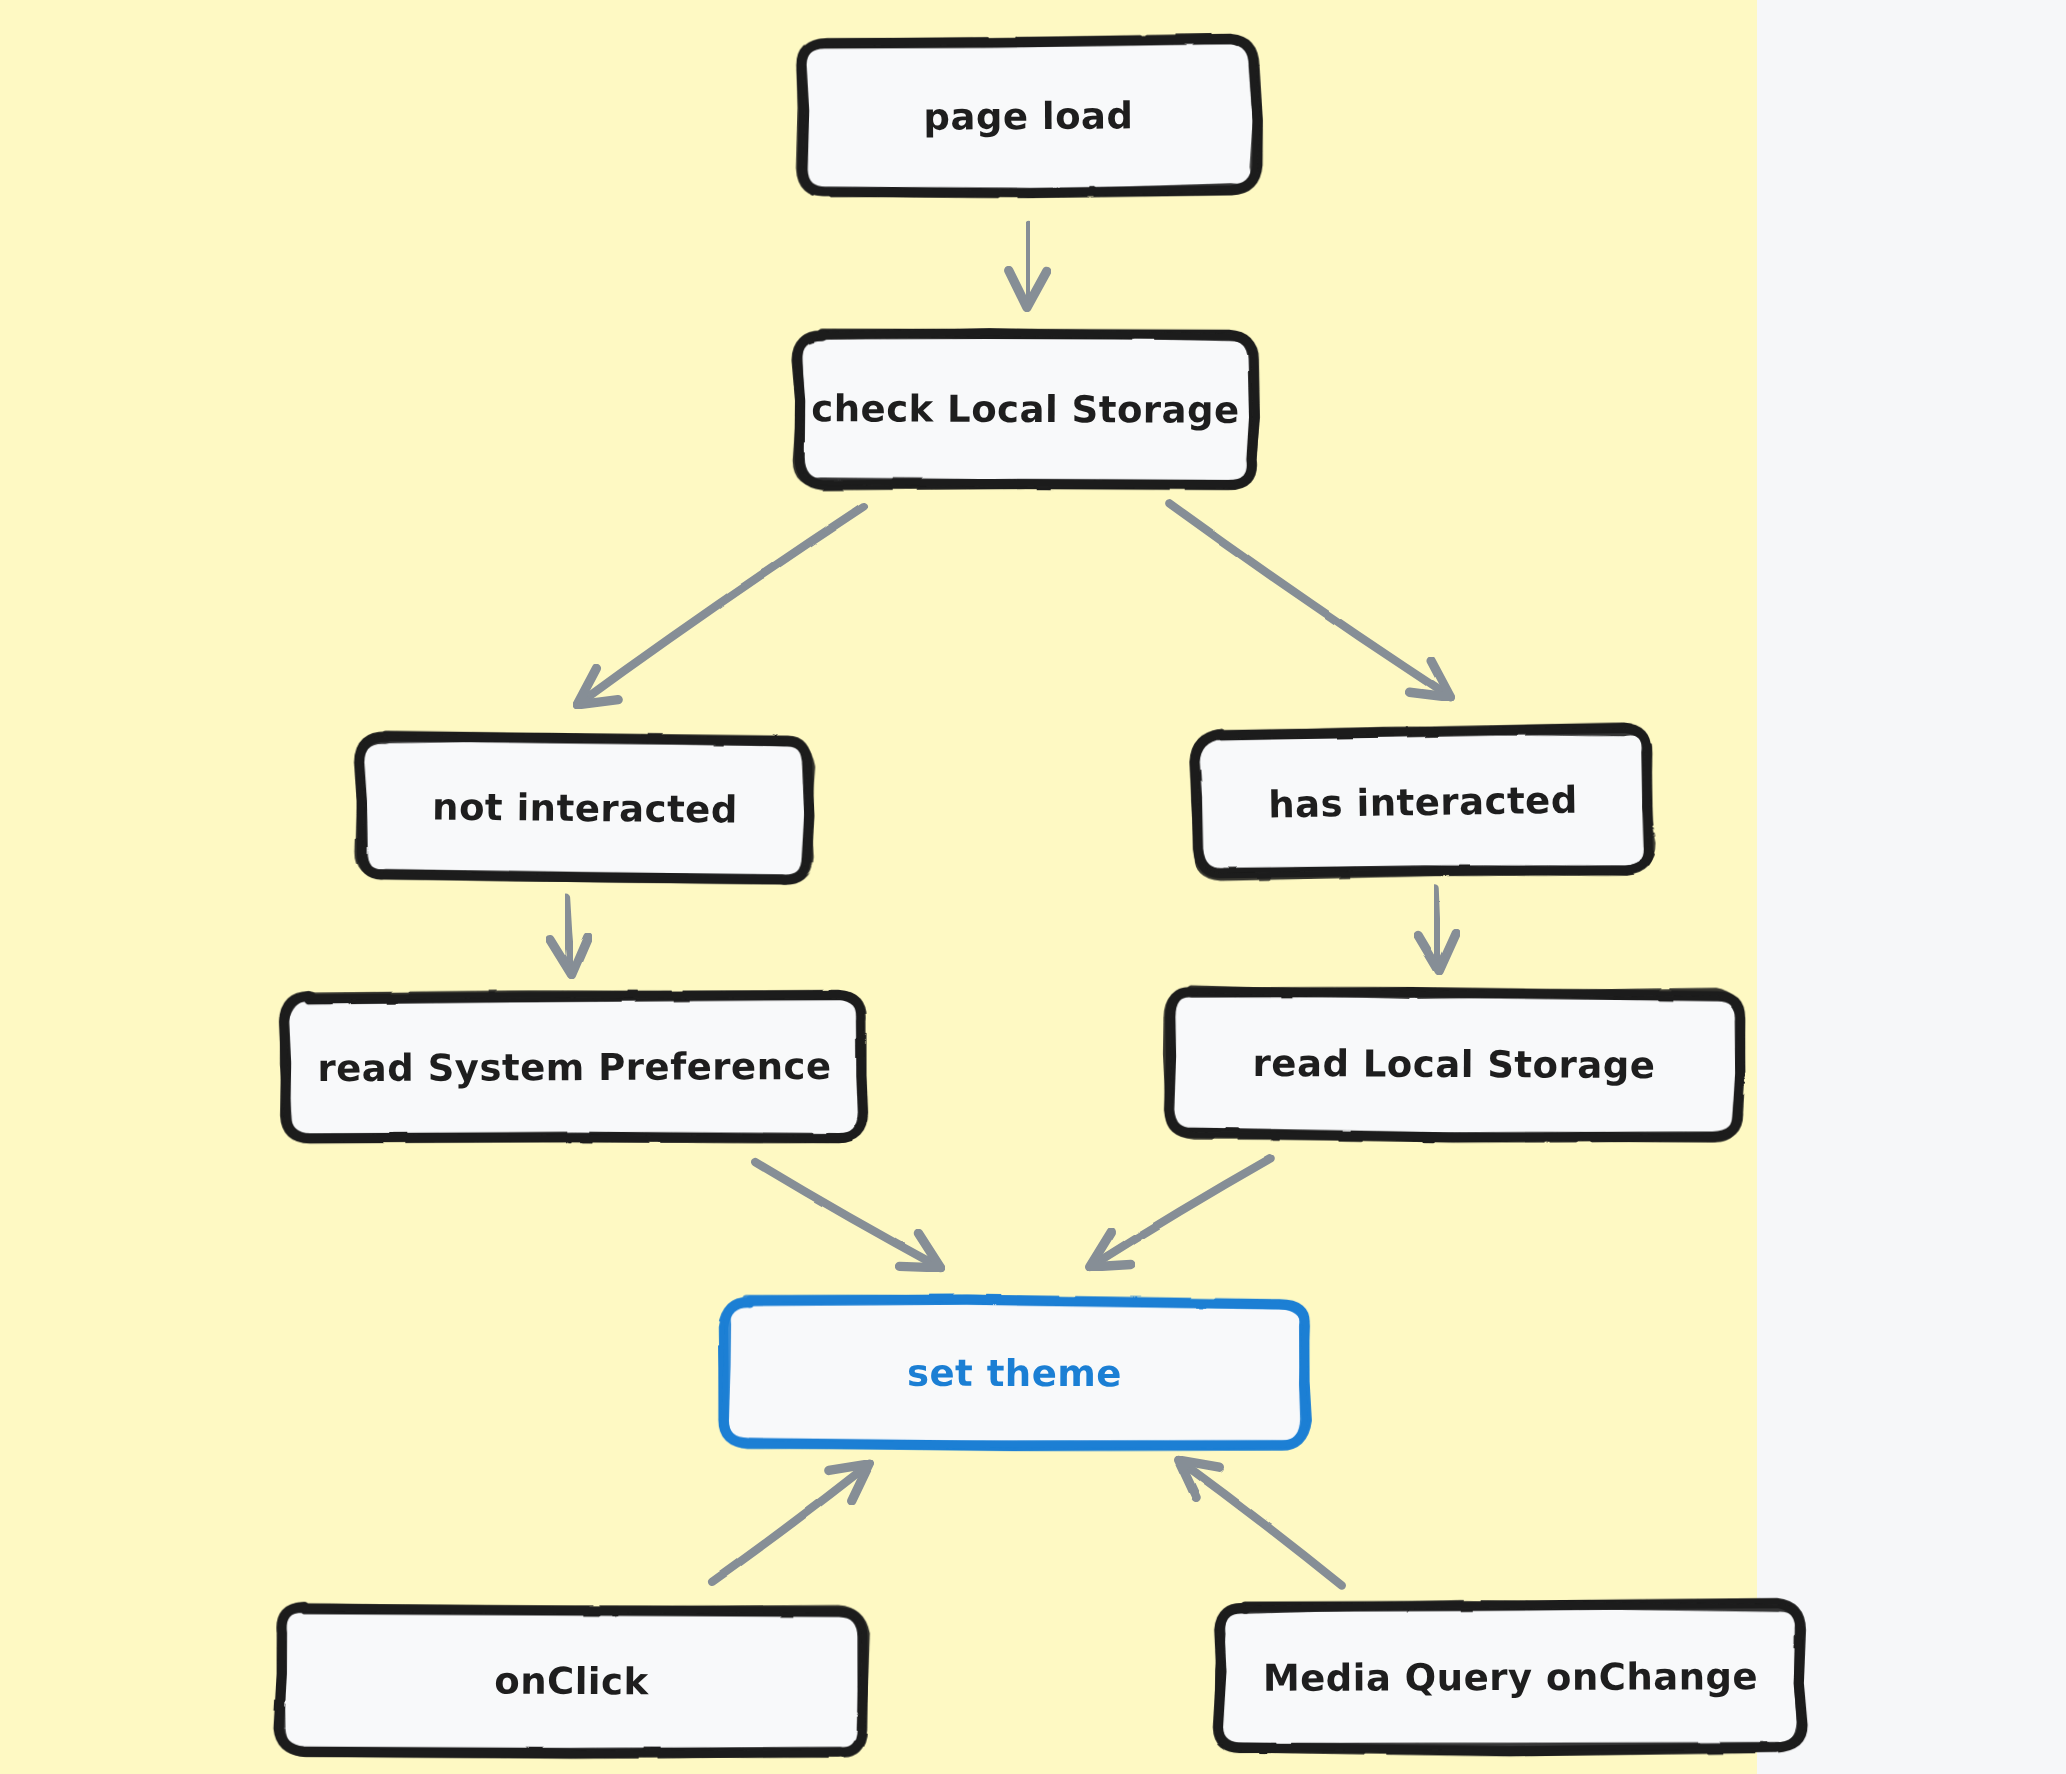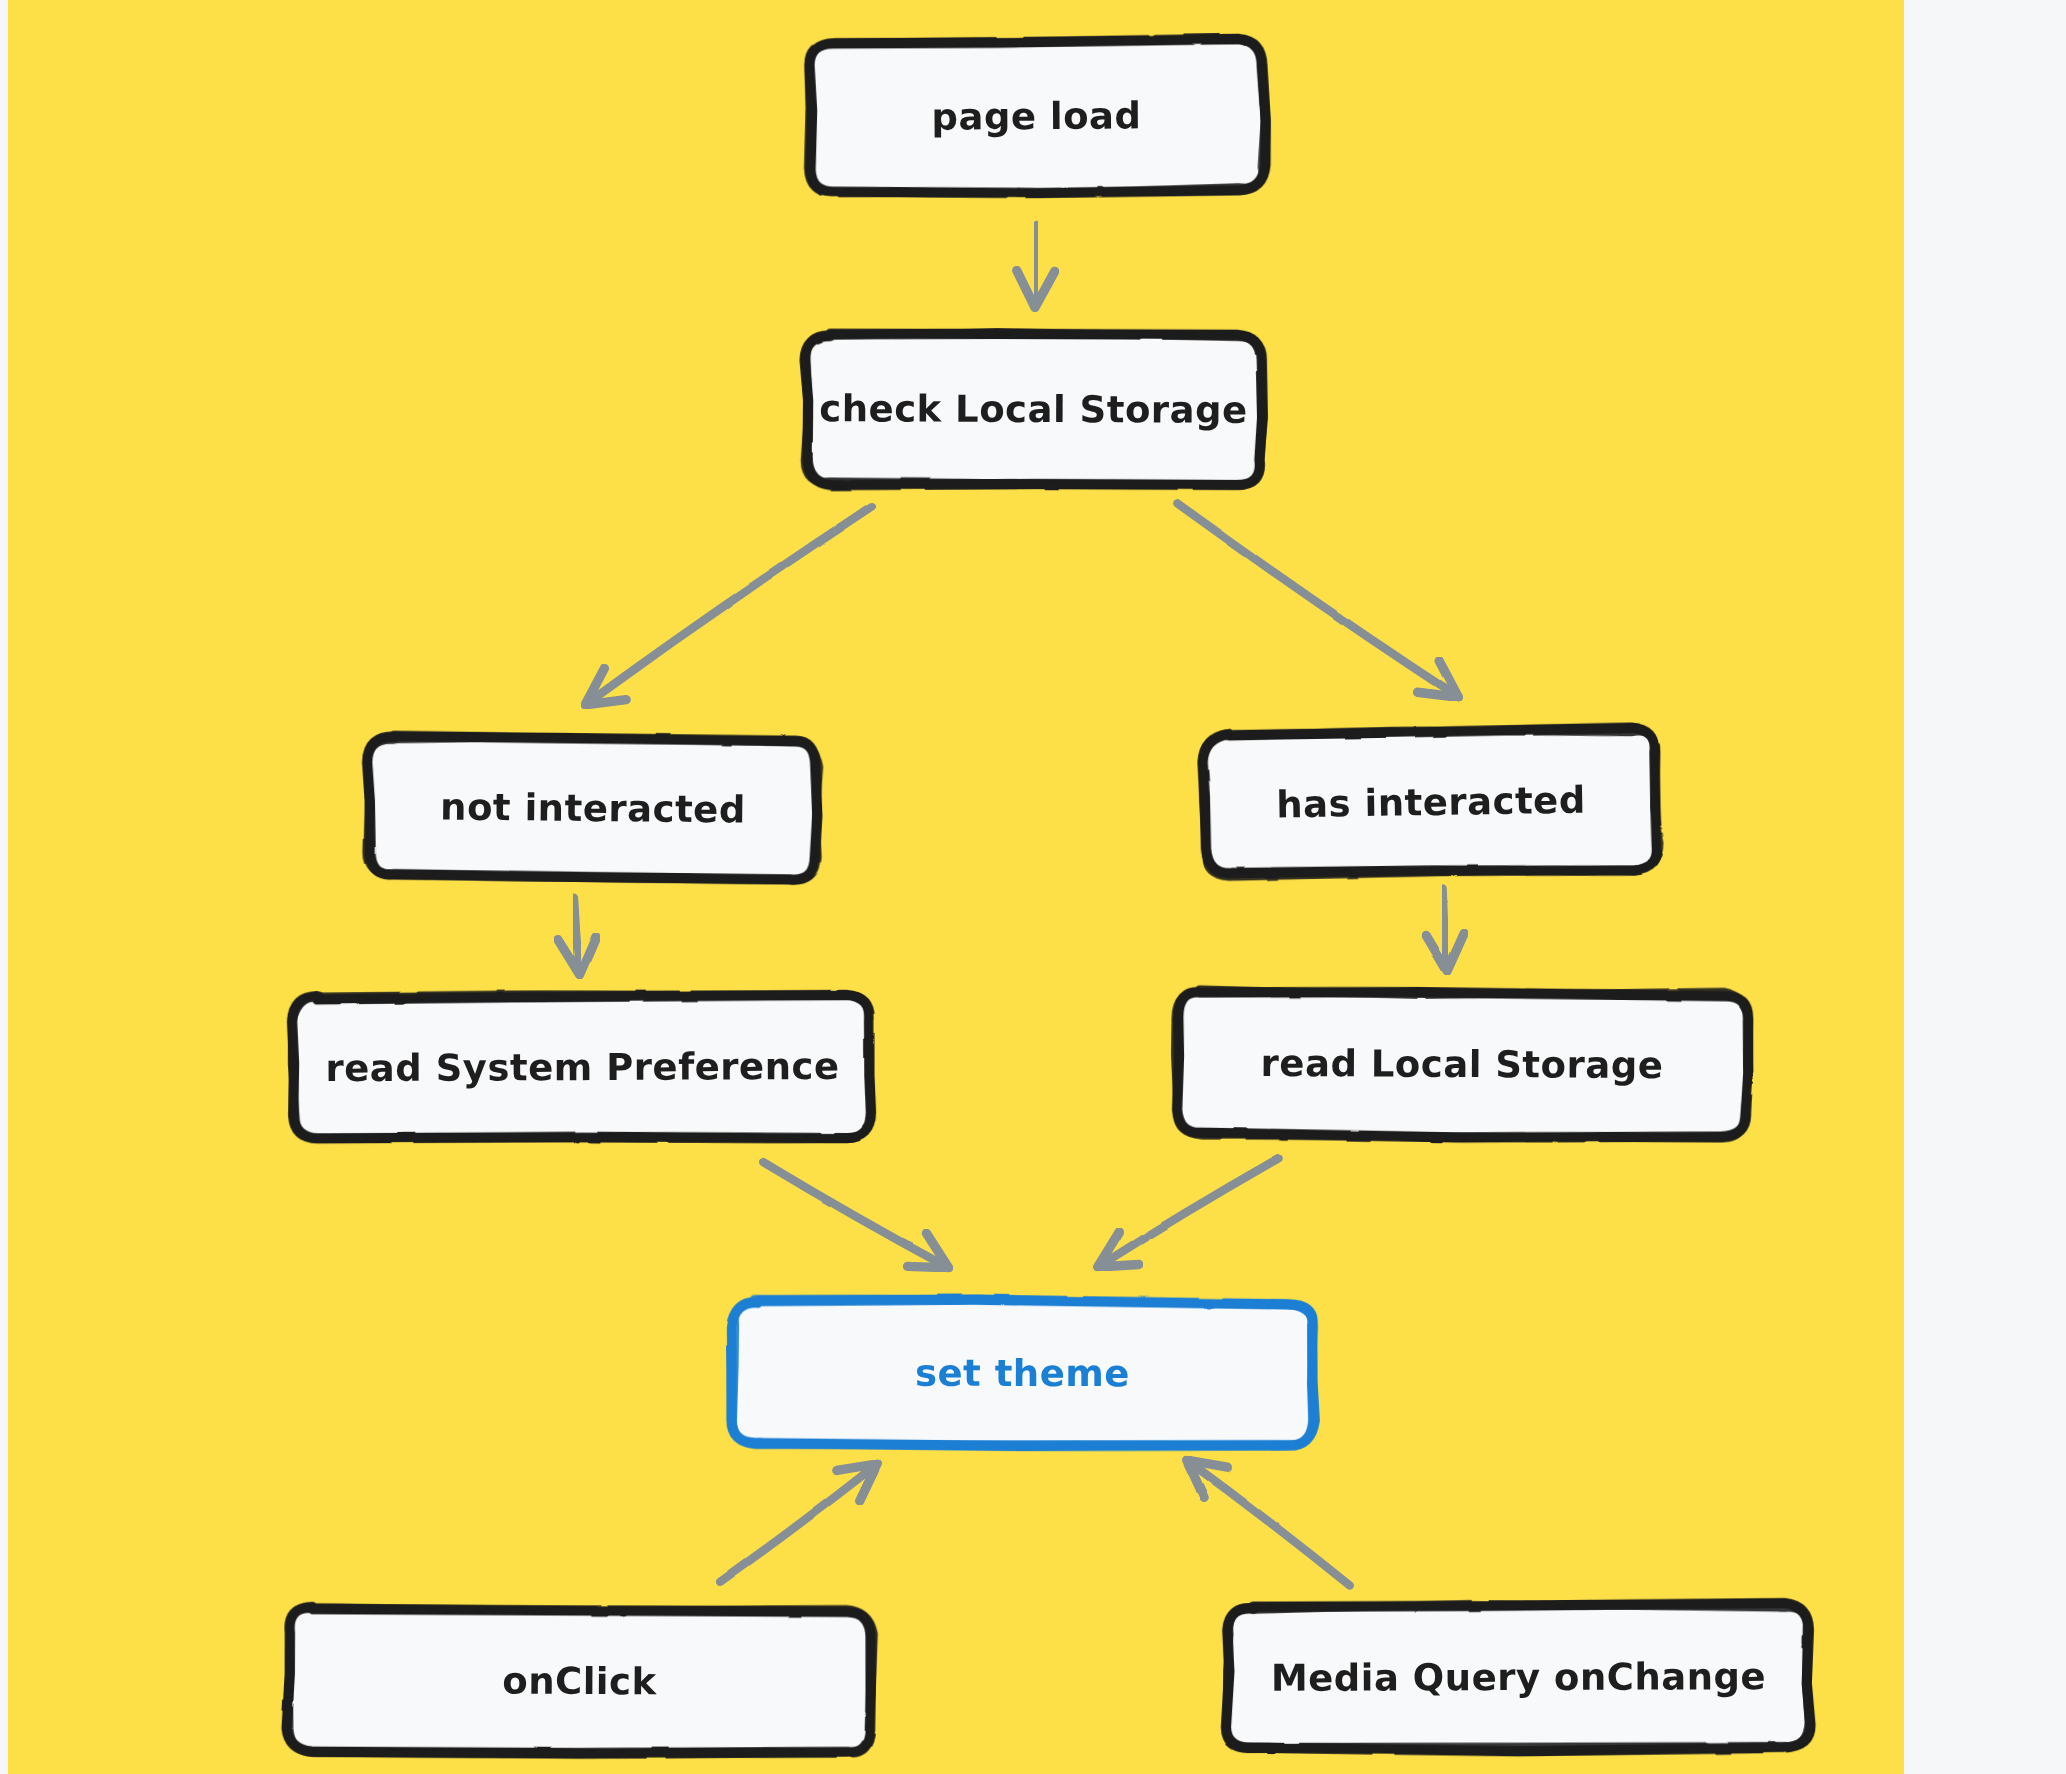--- a/index.html
+++ b/index.html
@@ -9,24 +9,23 @@
     background: #f6f7f9;
   }
   body {
     width: 2067px;
     height: 1775px;
     overflow: hidden;
     font-family: "DejaVu Sans", sans-serif;
   }
   #canvas {
     position: relative;
-    width: 1896px;
+    width: 1757px;
     height: 1775px;
-    background: #fde047;
-    margin-left: 8px;
+    background: #fef9c3;
   }
   #sketch {
     position: absolute;
     left: 0;
     top: 0;
     width: 2067px;
     height: 1775px;
   }
   .node-label {
     position: absolute;

